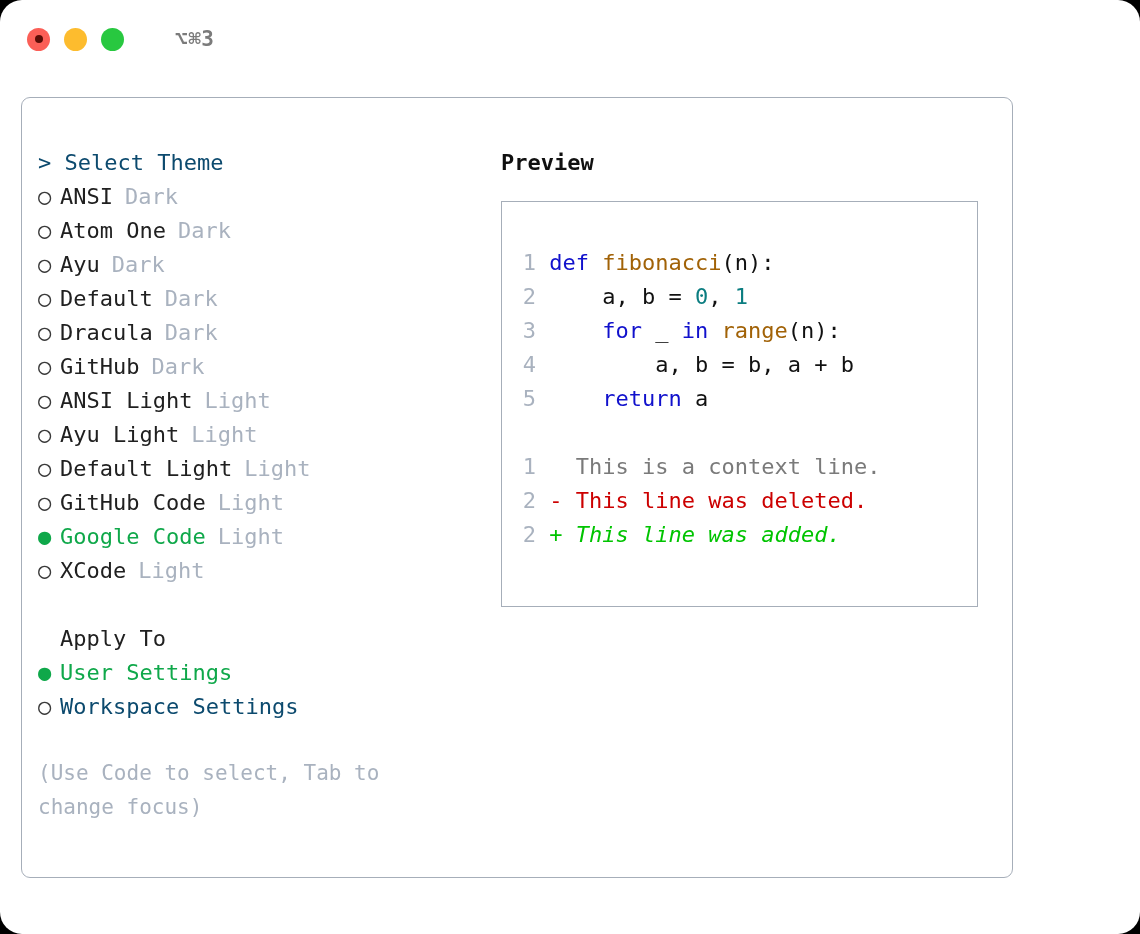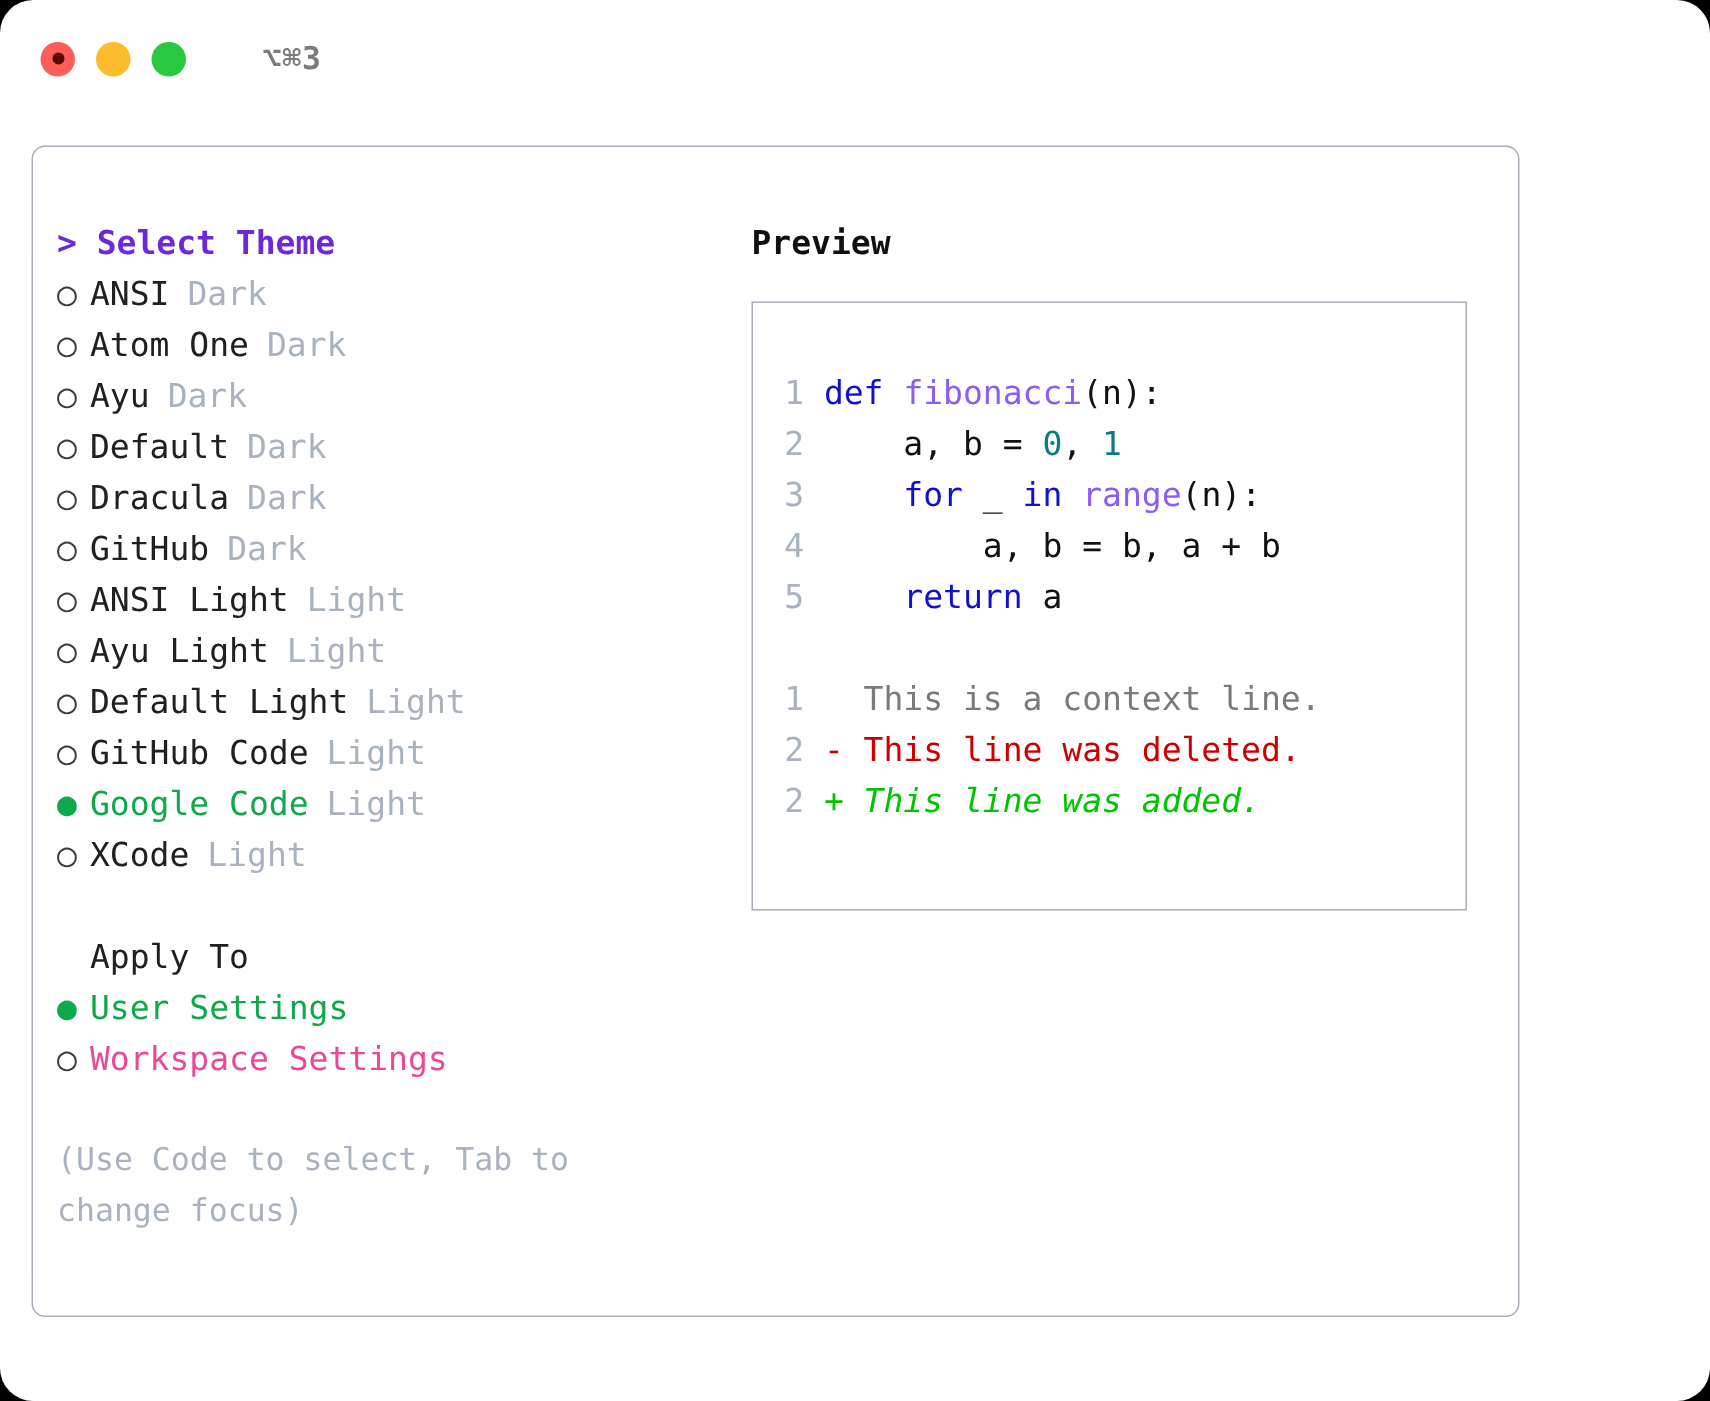--- a/index.html
+++ b/index.html
@@ -91,22 +91,22 @@
   
   .left-col {
     position: absolute;
     left: 16px;
     top: 48px;
     width: 440px;
   }
 
   .heading {
     font-size: 22px;
-    font-weight: bold;
-    color: #6d28d9;
+    font-weight: normal;
+    color: #0c4a6e;
     line-height: 34px;
     white-space: pre;
   }
 
   .theme-row {
     display: flex;
     align-items: baseline;
     font-size: 22px;
     line-height: 34px;
     white-space: pre;
@@ -136,21 +136,21 @@
     padding-left: 22px;
   }
 
   .apply-row {
     display: flex;
     align-items: baseline;
     font-size: 22px;
     line-height: 34px;
     white-space: pre;
   }
-  .apply-row .label { color: #ec4899; }
+  .apply-row .label { color: #0c4a6e; }
   .apply-row.selected .label { color: #0FA84A; }
   .apply-row.selected .marker { color: #0FA84A; }
 
   .hint {
     margin-top: 32px;
     font-size: 21px;
     line-height: 34px;
     color: #a9b2bf;
     width: 406px;
     white-space: pre-wrap;
@@ -190,21 +190,21 @@
     line-height: 34px;
     white-space: pre;
   }
   .lineno {
     color: #a9b2bf;
     display: inline-block;
     width: 22px;
     text-align: right;
   }
   .kw  { color: #1111cc; }
-  .fn  { color: #8b5cf6; }
+  .fn  { color: #a16207; }
   .num { color: #0B7D80; }
   .pl  { color: #111111; }
 
   .diff-gap { height: 34px; }
   .diff-ctx { color: #7a7a7a; }
   .diff-del { color: #cc0000; text-align: right; }
   .diff-add { color: #00c400; font-style: italic; }
 </style>
 </head>
 <body>

